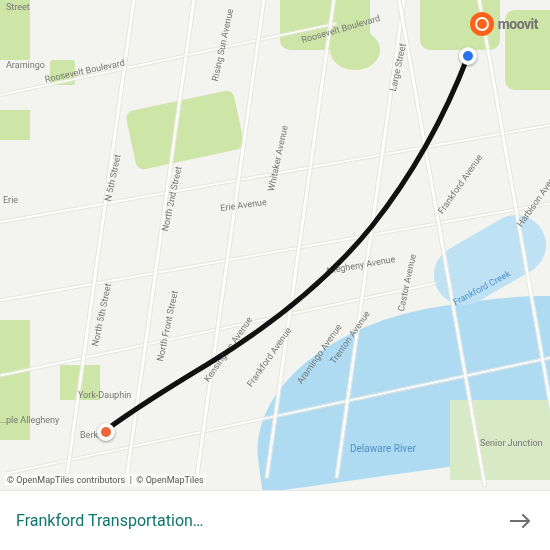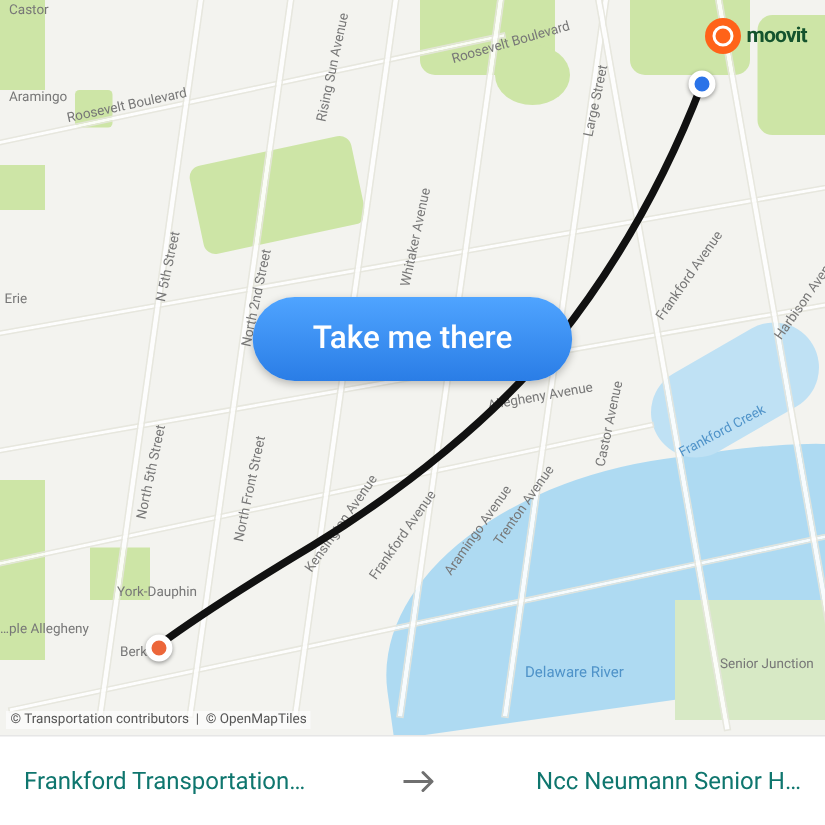--- a/index.html
+++ b/index.html
@@ -64,21 +64,21 @@
 
 
 .footer { position: relative; width: 550px; height: 60px; background: #fff; border-top: 1px solid #e6e6e6; display: flex; align-items: center; justify-content: space-between; padding: 0 16px; }
 .footer .title { font-size: 16px; color: #0f766e; white-space: nowrap; overflow: hidden; text-overflow: ellipsis; max-width: 200px; }
 .footer .title.right { text-align: right; }
 .arrow { flex: 0 0 26px; color: #6f6f6f; display: flex; align-items: center; justify-content: center; }
 
 .moovit-logo { position: absolute; right: 12px; top: 12px; display: flex; align-items: center; gap: 4px; }
 .moovit-mark { width: 24px; height: 24px; border-radius: 50%; background: #ff6319; position: relative; }
 .moovit-mark::after { content: ""; position: absolute; left: 5px; top: 5px; width: 14px; height: 14px; border: 2px solid #fff; border-radius: 50%; box-sizing: border-box; }
-.moovit-text { font-size: 14px; font-weight: 700; color: #14532d; letter-spacing: -0.5px; }
+.moovit-text { font-size: 14px; font-weight: 700; color: #737373; letter-spacing: -0.5px; }
 </style>
 </head>
 <body>
 
 <div class="map-container">
 
   <div class="water river"></div>
   <div class="water creek"></div>
 
   <div class="park p1"></div>
@@ -99,21 +99,21 @@
   <div class="road thin r4"></div>
   <div class="road thin r5"></div>
   <div class="road r6"></div>
   <div class="road r7"></div>
   <div class="road r8"></div>
   <div class="road r9"></div>
   <div class="road r10"></div>
   <div class="road r11"></div>
   <div class="road r12"></div>
 
-  <span class="street-label" style="left:6px; top:2px;">Castor</span>
+  <span class="street-label" style="left:6px; top:2px;">Street</span>
   <span class="street-label" style="left:6px; top:60px;">Aramingo</span>
   <span class="street-label" style="left:44px; top:66px; transform: rotate(-12deg);">Roosevelt Boulevard</span>
   <span class="street-label" style="left:300px; top:24px; transform: rotate(-16deg);">Roosevelt Boulevard</span>
   <span class="street-label sl-rotv" style="left:210px; top:80px;">Rising Sun Avenue</span>
   <span class="street-label sl-rotv" style="left:388px; top:90px;">Large Street</span>
   <span class="street-label sl-rotv" style="left:266px; top:190px;">Whitaker Avenue</span>
   <span class="street-label sl-rotv" style="left:103px; top:200px;">N 5th Street</span>
   <span class="street-label sl-rotv" style="left:160px; top:230px;">North 2nd Street</span>
   <span class="street-label" style="left:3px; top:195px;">Erie</span>
   <span class="street-label" style="left:220px; top:200px; transform: rotate(-8deg);">Erie Avenue</span>
@@ -134,35 +134,33 @@
   <span class="street-label" style="left:350px; top:443px; font-size:10px; color:#4f93c9;">Delaware River</span>
   <span class="street-label" style="left:480px; top:438px;">Senior Junction</span>
 
   <svg class="route-svg">
     <path d="M 468 56 C 448 108, 418 168, 372 226 C 330 278, 270 326, 208 364 C 168 388, 136 408, 106 430" stroke="#111" stroke-width="5" fill="none" stroke-linecap="round"></path>
   </svg>
 
   <div class="marker start" style="left:459px; top:47px;"></div>
   <div class="marker end" style="left:97px; top:423px;"></div>
 
-  <div class="cta">Take me there</div>
 
   <div class="moovit-logo">
     <span class="moovit-mark"></span>
     <span class="moovit-text">moovit</span>
   </div>
 
   <div class="attribution">
-    <span>© Transportation contributors</span>
+    <span>© OpenMapTiles contributors</span>
     &nbsp;|&nbsp;
     <span>© OpenMapTiles</span>
   </div>
 </div>
 
 <div class="footer">
   <div class="title">Frankford Transportation…</div>
   <div class="arrow">
     <svg width="22" height="16" viewBox="0 0 22 16">
         <path d="M0 8h18M13 2l6 6-6 6" stroke="#6f6f6f" stroke-width="2" fill="none" stroke-linecap="round" stroke-linejoin="round"></path>
       </svg>
   </div>
-  <div class="title right">Ncc Neumann Senior H…</div>
 </div>
 
 </body></html>

